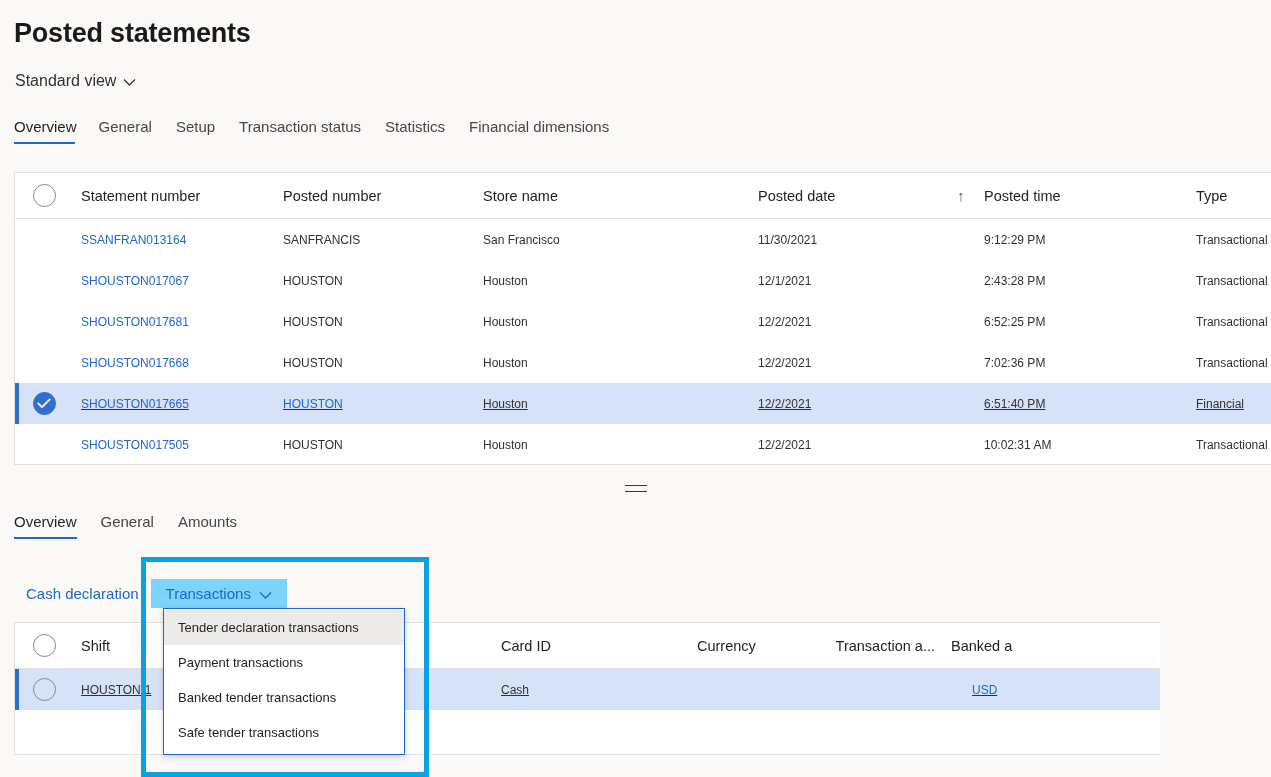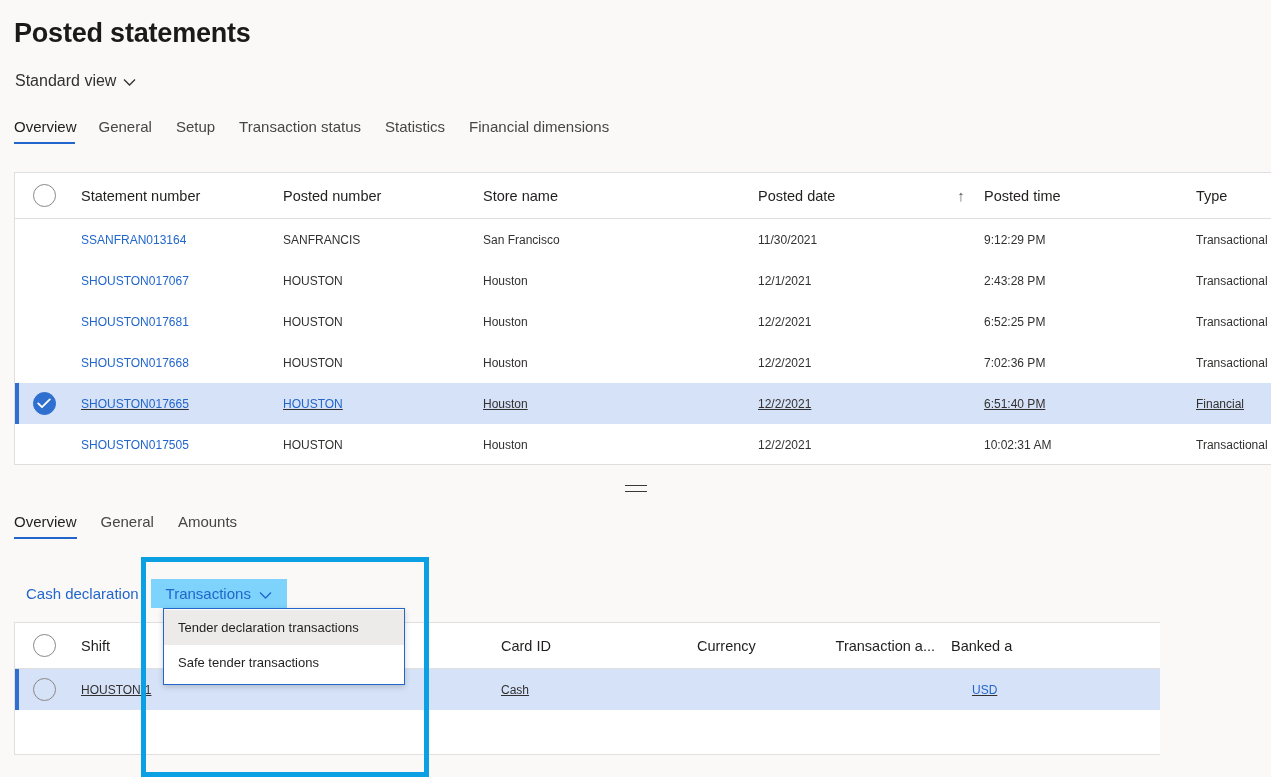--- a/index.html
+++ b/index.html
@@ -333,16 +333,18 @@
     <div class="cell b-card"></div>
     <div class="cell b-cur linkblue">USD</div>
     <div class="cell b-amt">1,736.65</div>
     <div class="cell b-bank"></div>
   </div>
 
 </div>
 
 <div class="menu">
   <div class="menu-item hover">Tender declaration transactions</div>
+  <div class="menu-item">Payment transactions</div>
+  <div class="menu-item">Banked tender transactions</div>
   <div class="menu-item">Safe tender transactions</div>
 </div>
 
 <div class="callout"></div>
 
 </body></html>

